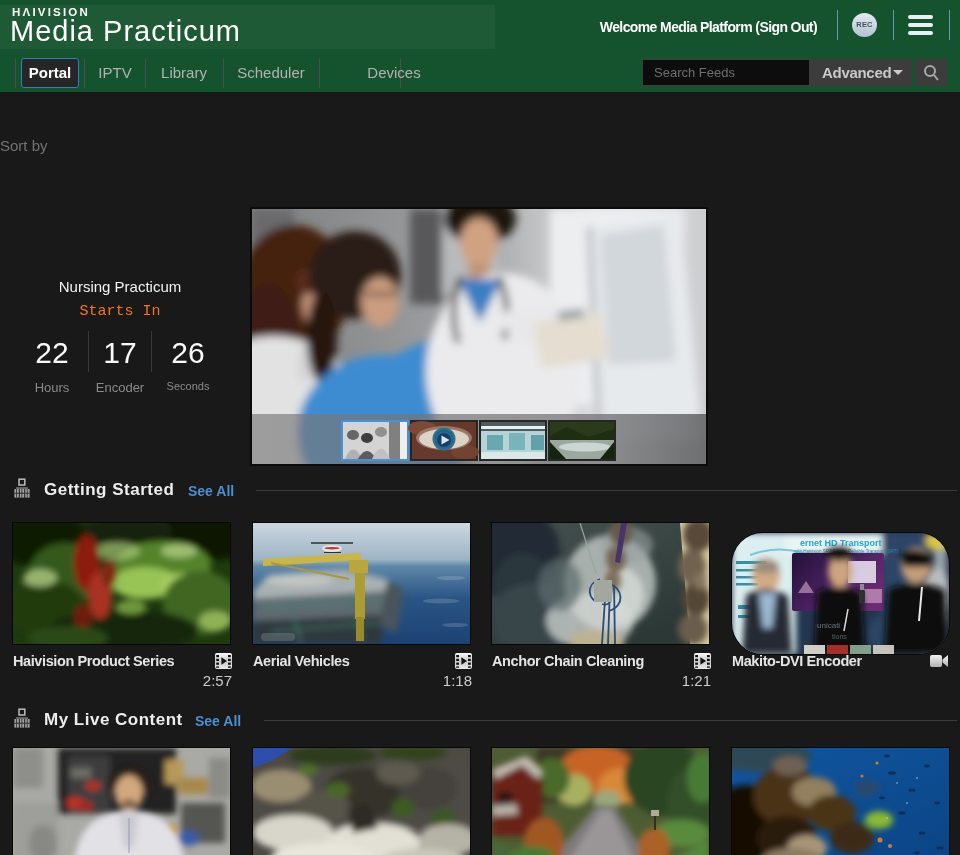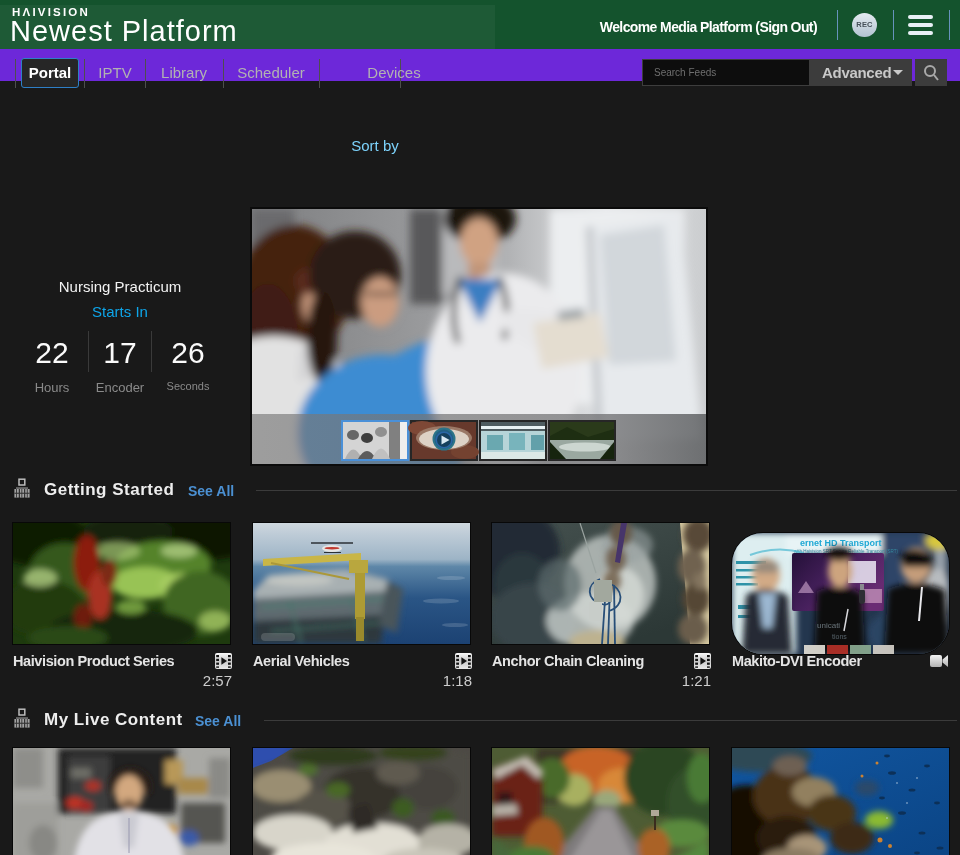--- a/index.html
+++ b/index.html
@@ -9,33 +9,33 @@
   #hdr { position:absolute; left:0; top:0; width:960px; height:49px; background:#14532d; }
   #brand { position:absolute; left:0; top:5px; width:495px; height:44px; background:rgba(255,255,255,0.045); }
   #logo-hv { position:absolute; left:12px; top:6px; color:#fff; font-size:11.5px; font-weight:bold; letter-spacing:2.2px; }
   #logo-mp { position:absolute; left:10px; top:15px; color:#fff; font-size:29px; font-weight:normal; letter-spacing:1px; }
   #welcome { position:absolute; right:143px; top:19px; color:#fff; font-size:14px; font-weight:bold; letter-spacing:-0.6px; }
   .hsep { position:absolute; top:10px; width:1px; height:30px; background:#6793bd; }
   #rec { position:absolute; left:852px; top:13px; width:25px; height:24px; border-radius:50%;
          background:linear-gradient(#e3eaf0,#b3c3d1); color:#454f58; font-size:7.5px; font-weight:bold;
          text-align:center; line-height:24px; letter-spacing:0.2px; }
   .hbar { position:absolute; left:908px; width:25px; height:4.5px; border-radius:2px; background:#e9f0f6; }
-  #nav { position:absolute; left:0; top:49px; width:960px; height:32px; background:#6d28d9; }
+  #nav { position:absolute; left:0; top:49px; width:960px; height:43px; background:#14532d; }
   .vsep { position:absolute; top:10px; width:1px; height:29px; background:#4e4e4e; }
   .tab { position:absolute; top:0; height:48px; line-height:48px; color:#b2b2b2; font-size:15px; text-align:center; }
   #tab-portal { left:21px; top:9px; width:58px; height:30px; line-height:28px; color:#fff; font-weight:bold;
                 border:1px solid #2e7fc6; border-radius:3px; background:#262626; font-size:15px; text-align:center; position:absolute; }
   #srch { position:absolute; left:642px; top:10px; width:168px; height:27px; background:#0d0d0d;
-          border:1px solid #3d3d3d; color:#6f6f6f; font-size:10px; line-height:25px; padding-left:11px; }
+          border:1px solid #3d3d3d; color:#6f6f6f; font-size:13px; line-height:25px; padding-left:11px; }
   #adv { position:absolute; left:810px; top:10px; width:102px; height:27px; background:#3c3c3c; letter-spacing:-0.3px;
          color:#c9c9c9; font-size:15px; font-weight:bold; line-height:27px; padding-left:12px; }
   #adv .caret { position:absolute; right:9px; top:11px; width:0; height:0;
                 border-left:5px solid transparent; border-right:5px solid transparent; border-top:5px solid #c9c9c9; }
   #sbtn { position:absolute; left:915px; top:10px; width:32px; height:27px; background:#3c3c3c; }
-  #sortlbl { position:absolute; left:0; top:137px; width:750px; text-align:center; color:#7dd3fc; font-size:15px; }
+  #sortlbl { position:absolute; left:0; top:137px; width:750px; text-align:left; color:#737373; font-size:15px; }
   #sortdd { position:absolute; left:758px; top:130px; width:158px; height:29px; background:#585858;
             border:1px solid #626262; color:#fff; font-size:15px; line-height:27px; padding-left:16px; }
   #sortdd .caret { position:absolute; right:13px; top:12px; width:0; height:0;
                    border-left:6px solid transparent; border-right:6px solid transparent; border-top:6px solid #fff; }
   .cdt { position:absolute; width:240px; text-align:center; }
   .cdsep { position:absolute; top:331px; width:1px; height:41px; background:#3a3a3a; }
   #hero { position:absolute; left:250px; top:207px; width:458px; height:259px; border:2px solid #0b0b0b; background:#9a9a9c; }
   .sect-title { position:absolute; color:#ededed; font-size:17px; font-weight:bold; letter-spacing:0.5px; }
   .seeall { position:absolute; color:#4b90d2; font-size:14px; font-weight:bold; }
   .hline { position:absolute; height:1px; background:#3b3b3b; }
@@ -43,21 +43,21 @@
   .ctitle { position:absolute; width:200px; color:#e4e4e4; font-size:14.5px; font-weight:bold; letter-spacing:-0.4px; white-space:nowrap; }
   .cdur { position:absolute; width:219px; text-align:right; color:#cccccc; font-size:15px; }
   svg { display:block; }
 </style>
 </head>
 <body>
 <div id="page">
   <div id="hdr">
     <div id="brand"></div>
     <div id="logo-hv">HΛIVISION</div>
-    <div id="logo-mp">Newest Platform</div>
+    <div id="logo-mp">Media Practicum</div>
     <div id="welcome">Welcome Media Platform (Sign Out)</div>
     <div class="hsep" style="left:837px"></div>
     <div class="hsep" style="left:893px"></div>
     <div class="hsep" style="left:949px"></div>
     <div id="rec">REC</div>
     <div class="hbar" style="top:14.5px"></div>
     <div class="hbar" style="top:22.5px"></div>
     <div class="hbar" style="top:30.5px"></div>
   </div>
   <div id="nav">
@@ -77,21 +77,21 @@
     <div id="sbtn">
       <svg width="32" height="27" viewBox="0 0 32 27">
           <circle cx="15" cy="12" r="5" fill="none" stroke="#a9a9a9" stroke-width="2"></circle>
           <line x1="19" y1="16" x2="23" y2="21" stroke="#a9a9a9" stroke-width="2"></line>
         </svg>
     </div>
   </div>
   <div id="sortlbl">Sort by</div>
 
   <div class="cdt" style="top:278px; color:#f2f2f2; font-size:15px;">Nursing Practicum</div>
-  <div class="cdt" style="top:303px; color:#0ea5e9; font-size:15px;">Starts In</div>
+  <div class="cdt" style="top:303px; color:#f97316; font-size:15px;font-family:Liberation Mono, monospace;">Starts In</div>
   <div class="cdt" style="left:-68px; top:336px; color:#fafafa; font-size:30px;">22</div>
   <div class="cdt" style="left:0px;   top:336px; color:#fafafa; font-size:30px;">17</div>
   <div class="cdt" style="left:68px;  top:336px; color:#fafafa; font-size:30px;">26</div>
   <div class="cdsep" style="left:88px"></div>
   <div class="cdsep" style="left:151px"></div>
   <div class="cdt" style="left:-68px; top:380px; color:#8a8a8a; font-size:13px;">Hours</div>
   <div class="cdt" style="left:0px;   top:380px; color:#8a8a8a; font-size:13px;">Encoder</div>
   <div class="cdt" style="left:68px;  top:380px; color:#8a8a8a; font-size:11px;">Seconds</div>
 
   <div id="hero">

